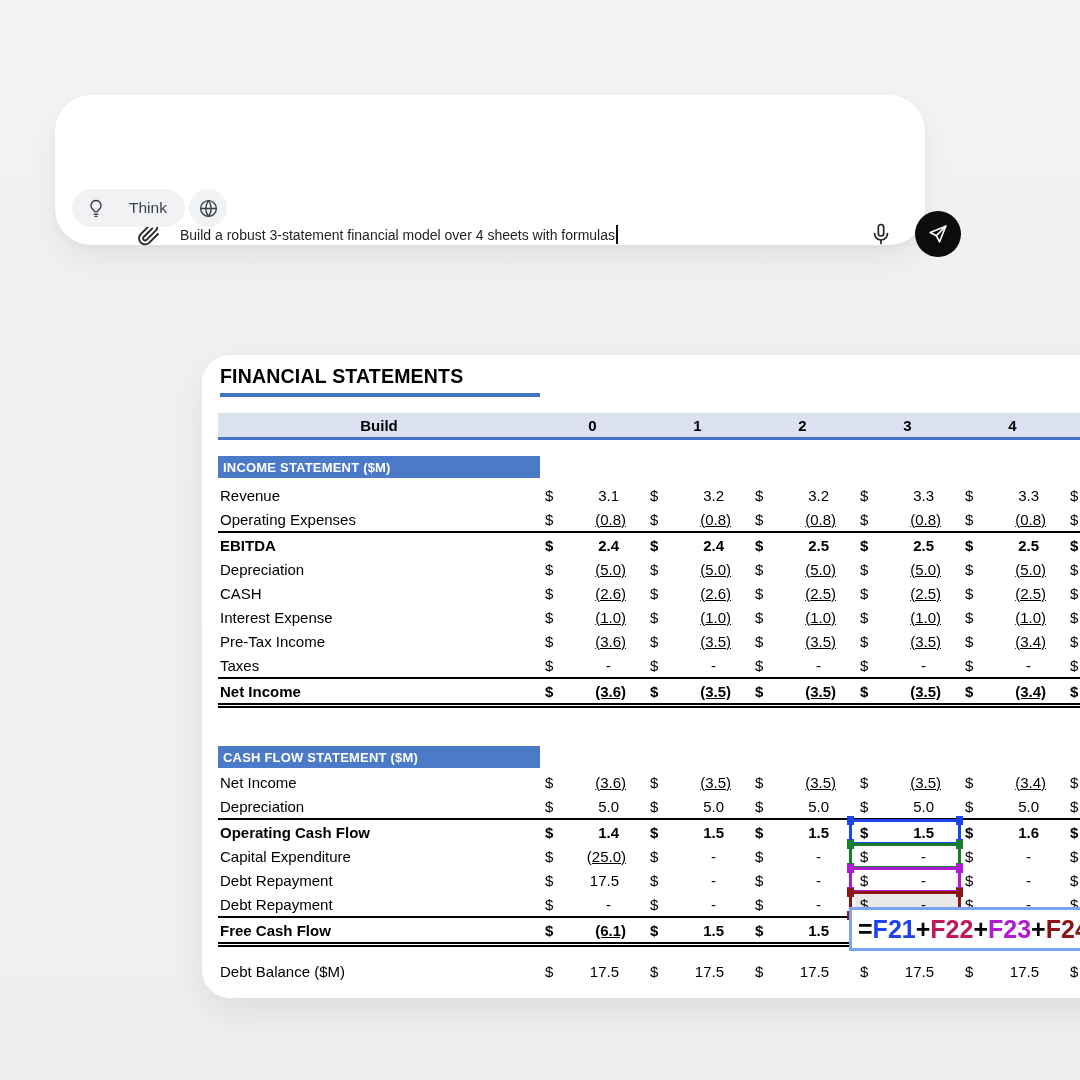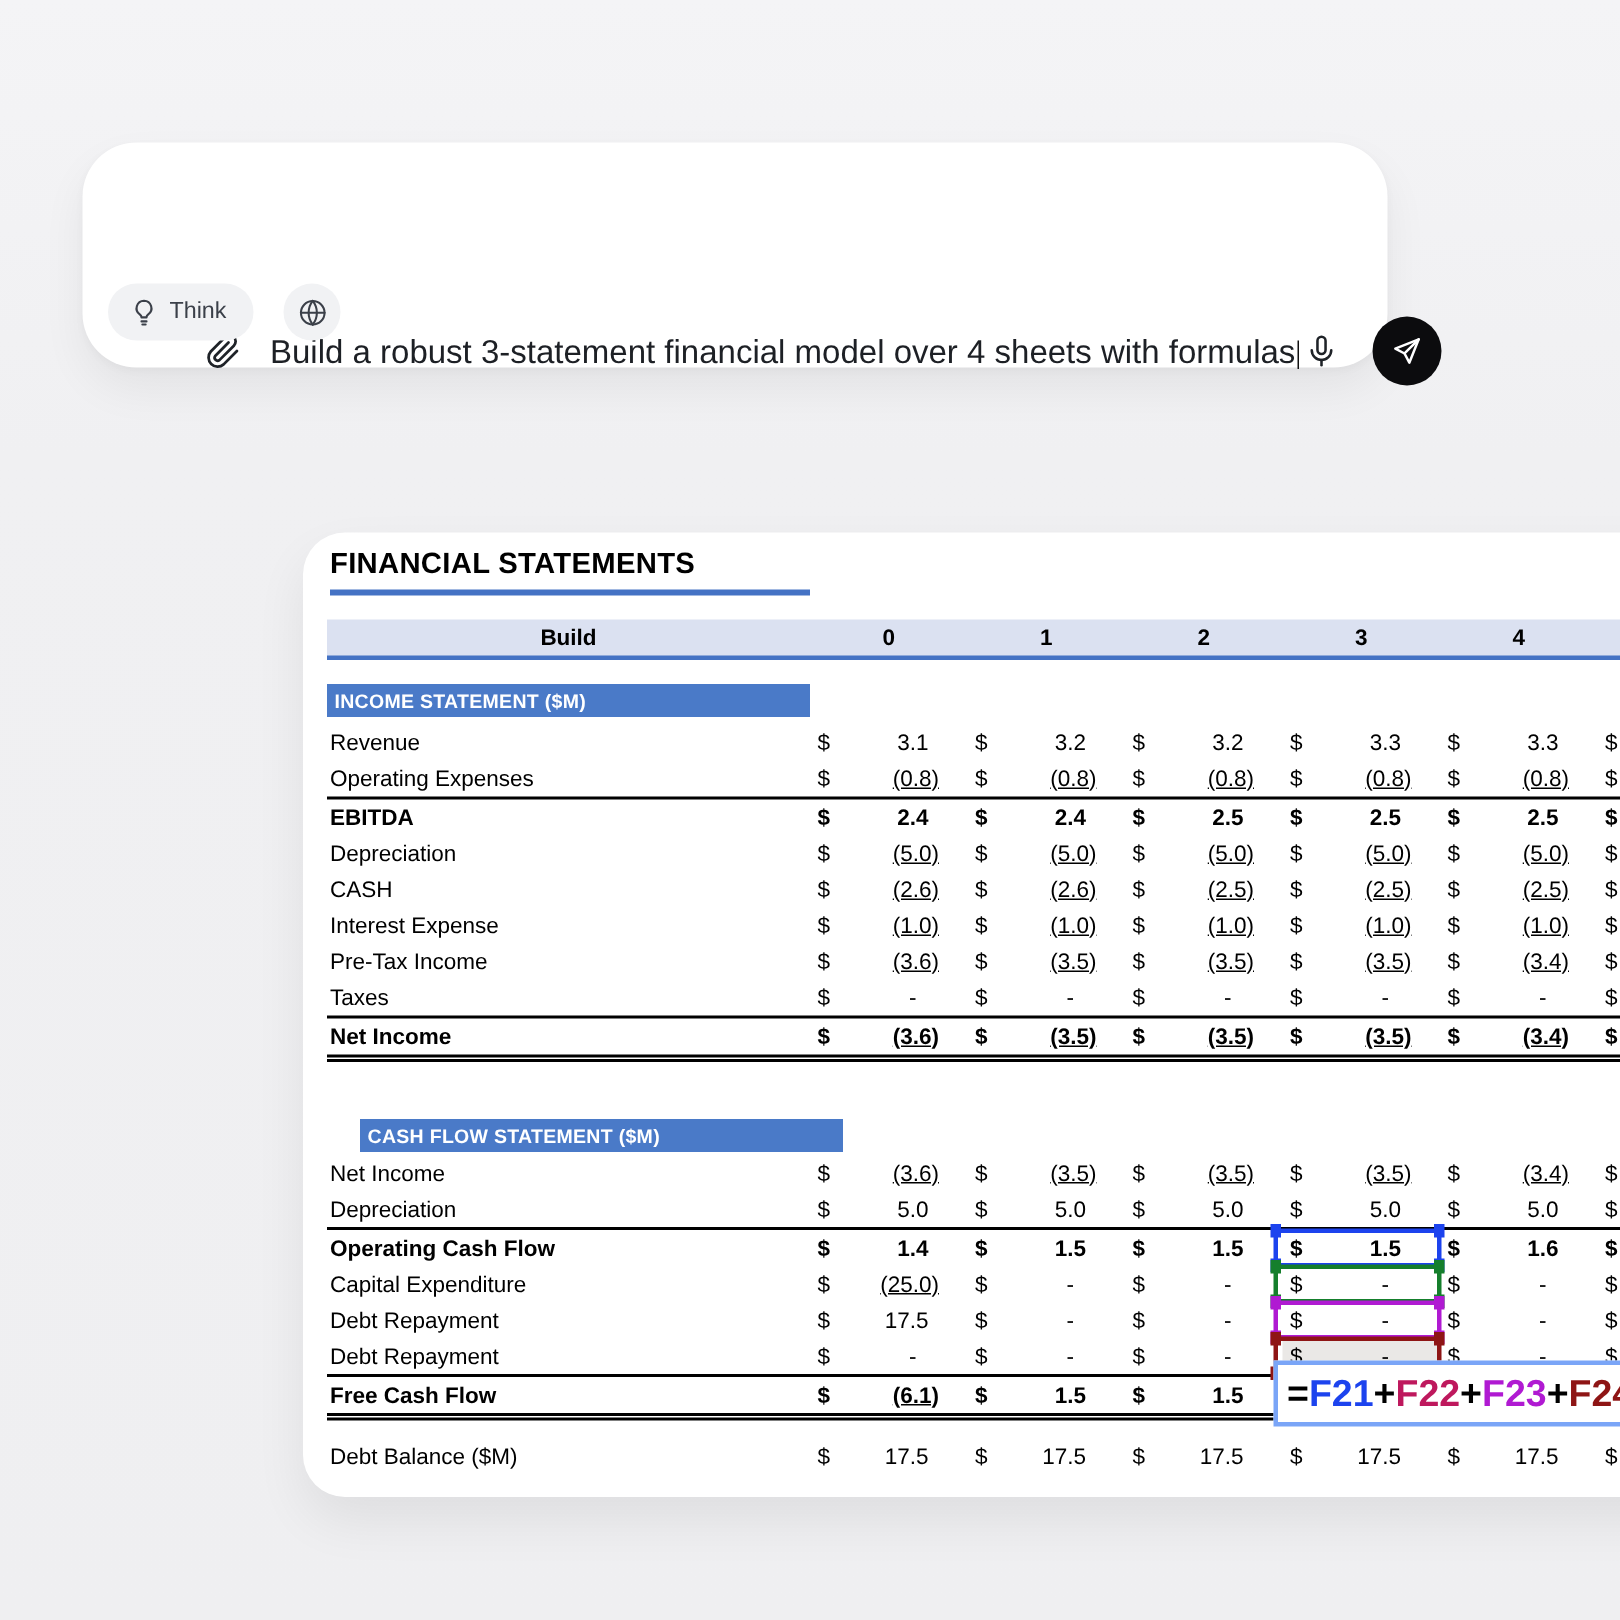--- a/index.html
+++ b/index.html
@@ -4,27 +4,27 @@
 <style>
   html,body{margin:0;padding:0;width:1080px;height:1080px;overflow:hidden;
     font-family:"Liberation Sans","DejaVu Sans",sans-serif;}
   body{background:linear-gradient(180deg,#f4f4f6 0%,#f0f0f2 28%,#efeff1 100%);position:relative;}
 
   
   .prompt-bar{position:absolute;left:55px;top:95px;width:870px;height:150px;background:#fff;
     border-radius:36px;box-shadow:0 14px 30px rgba(0,0,0,.06),0 2px 6px rgba(0,0,0,.03);}
   .attach-btn{position:absolute;left:80px;top:127px;width:26px;height:26px;cursor:pointer;}
   .prompt-text{position:absolute;left:125px;top:128px;height:24px;line-height:24px;
-    font-size:22px;color:#1d2025;white-space:nowrap;}
+    font-size:14px;color:#1d2025;white-space:nowrap;}
   .caret{display:inline-block;width:1.5px;height:19px;background:#111;vertical-align:-4px;margin-left:1px;}
   .mic-btn{position:absolute;left:814px;top:127px;width:24px;height:24px;cursor:pointer;}
   .send-btn{position:absolute;left:860px;top:116px;width:46px;height:46px;border-radius:50%;
     background:#0c0c0e;display:flex;align-items:center;justify-content:center;cursor:pointer;}
   .think-btn{position:absolute;left:17px;top:94px;height:38px;padding:0 18px 0 14px;border-radius:19px;
-    background:#f1f2f4;display:flex;align-items:center;gap:7px;cursor:pointer;text-align:right;}
+    background:#f1f2f4;display:flex;align-items:center;gap:23px;cursor:pointer;text-align:right;}
   .think-label{font-size:15.5px;color:#3b4049;}
   .globe-btn{position:absolute;left:134px;top:94px;width:38px;height:38px;border-radius:50%;
     background:#f1f2f4;display:flex;align-items:center;justify-content:center;cursor:pointer;}
 
   
   .sheet-card{position:absolute;left:202px;top:355px;width:990px;height:643px;background:#fff;
     border-radius:28px;box-shadow:0 16px 34px rgba(0,0,0,.07);}
   .sheet-inner{position:absolute;left:16px;top:10px;}
   .sheet-title{font-size:19.5px;font-weight:bold;color:#000;padding-left:2px;letter-spacing:.2px;}
   .title-rule{width:320px;height:4px;background:#4472c4;margin-top:5px;margin-left:2px;}
@@ -32,21 +32,21 @@
   .grid{margin-top:16px;width:952px;font-size:15px;color:#000;}
   .year-row{display:flex;align-items:center;height:27px;background:#dbe1f1;
     border-bottom:3px solid #4472c4;box-sizing:border-box;font-weight:bold;}
   .year-label-cell{width:322px;text-align:center;}
   .year-cell{width:105px;text-align:center;}
 
   .section-hdr{width:322px;height:22px;background:#4a7ac8;color:#fff;font-weight:bold;
     font-size:13px;display:flex;align-items:center;padding-left:5px;box-sizing:border-box;
     letter-spacing:.2px;}
   .hdr-income{margin-top:16px;}
-  .hdr-cashflow{margin-top:38px;margin-left:22px;}
+  .hdr-cashflow{margin-top:38px;}
   .rows-income{margin-top:5px;}
   .rows-cashflow{margin-top:2px;}
   .debt-balance{margin-top:12px;}
 
   .t-row{display:flex;align-items:center;height:24px;}
   .t-row.rule{border-bottom:2px solid #000;}
   .t-row.dbl{border-bottom:5px double #000;}
   .t-row.bold{font-weight:bold;}
   .t-label{width:322px;padding-left:2px;box-sizing:border-box;white-space:nowrap;}
   .t-cell{width:105px;height:100%;display:flex;align-items:center;justify-content:space-between;

